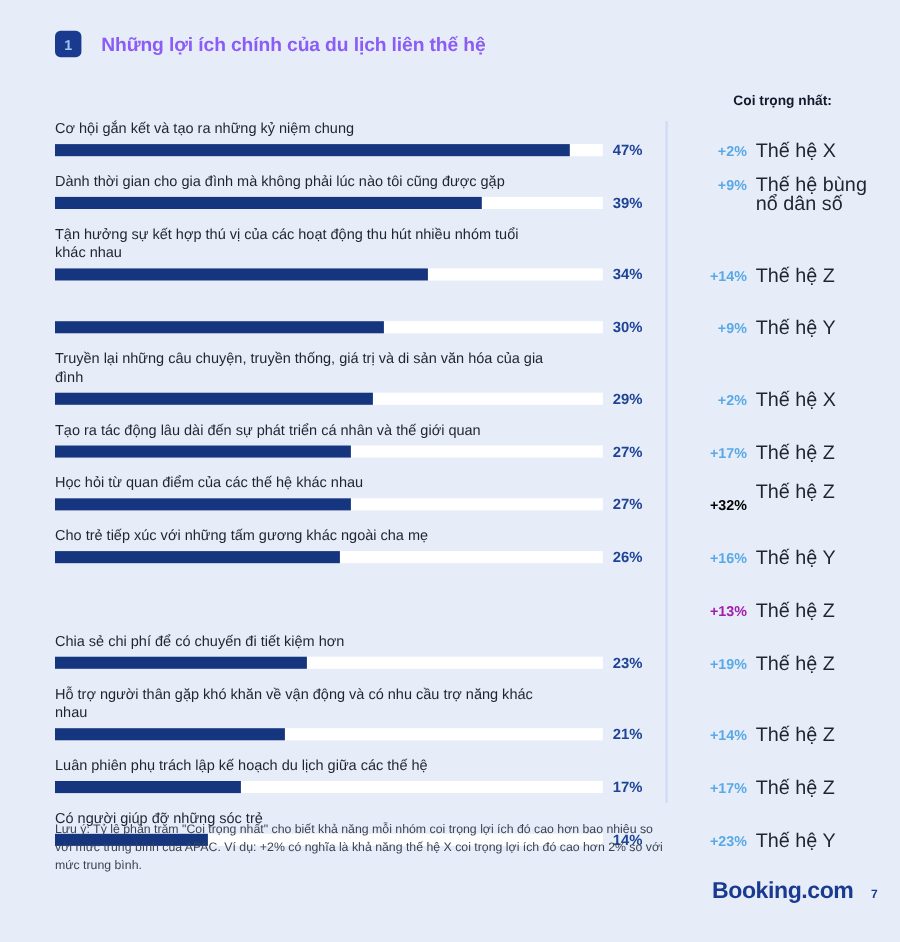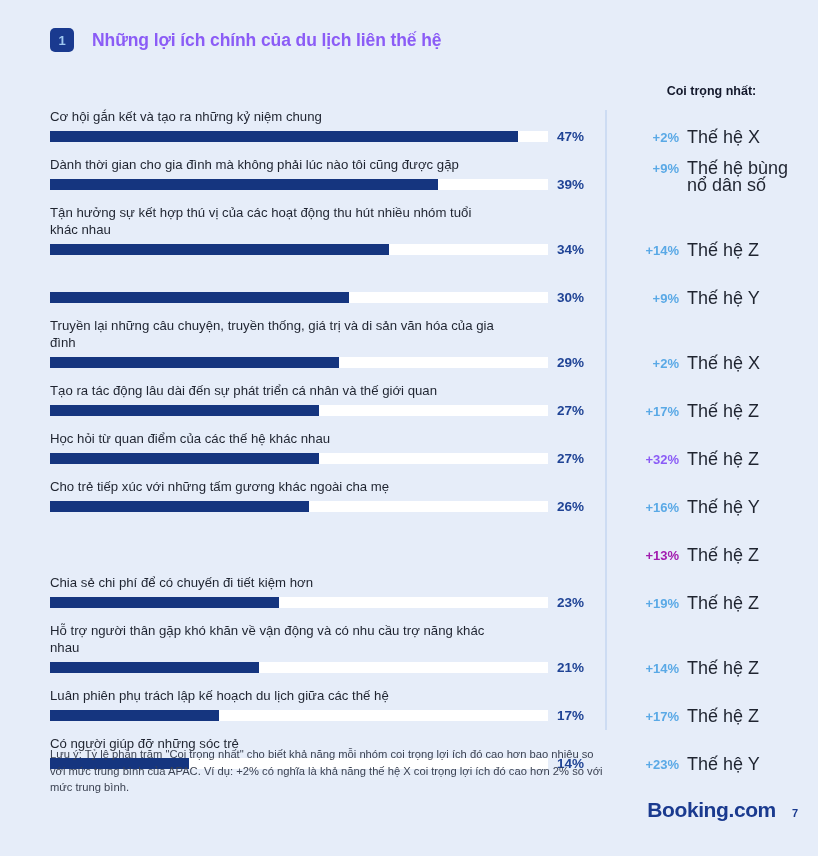--- a/index.html
+++ b/index.html
@@ -290,21 +290,21 @@
         <div class="left-block">
           <div class="row-label">Học hỏi từ quan điểm của các thế hệ khác nhau</div>
           <div class="bar-line">
             <div class="track">
               <div class="fill" style="width: 54%; background: rgb(21, 53, 127);"></div>
             </div>
             <div class="pct">27%</div>
           </div>
         </div>
         <div class="right-block">
-          <div class="delta" style="color: #8b5cf6;">+32%</div>
+          <div class="delta" style="color: #000000; margin-top: 12px;">+32%</div>
           <div class="gen">Thế hệ Z</div>
         </div>
       </div>
       <div class="row" style="height: 48px;">
         <div class="left-block">
           <div class="row-label">Cho trẻ tiếp xúc với những tấm gương khác ngoài cha mẹ</div>
           <div class="bar-line">
             <div class="track">
               <div class="fill" style="width: 52%; background: rgb(21, 53, 127);"></div>
             </div>

